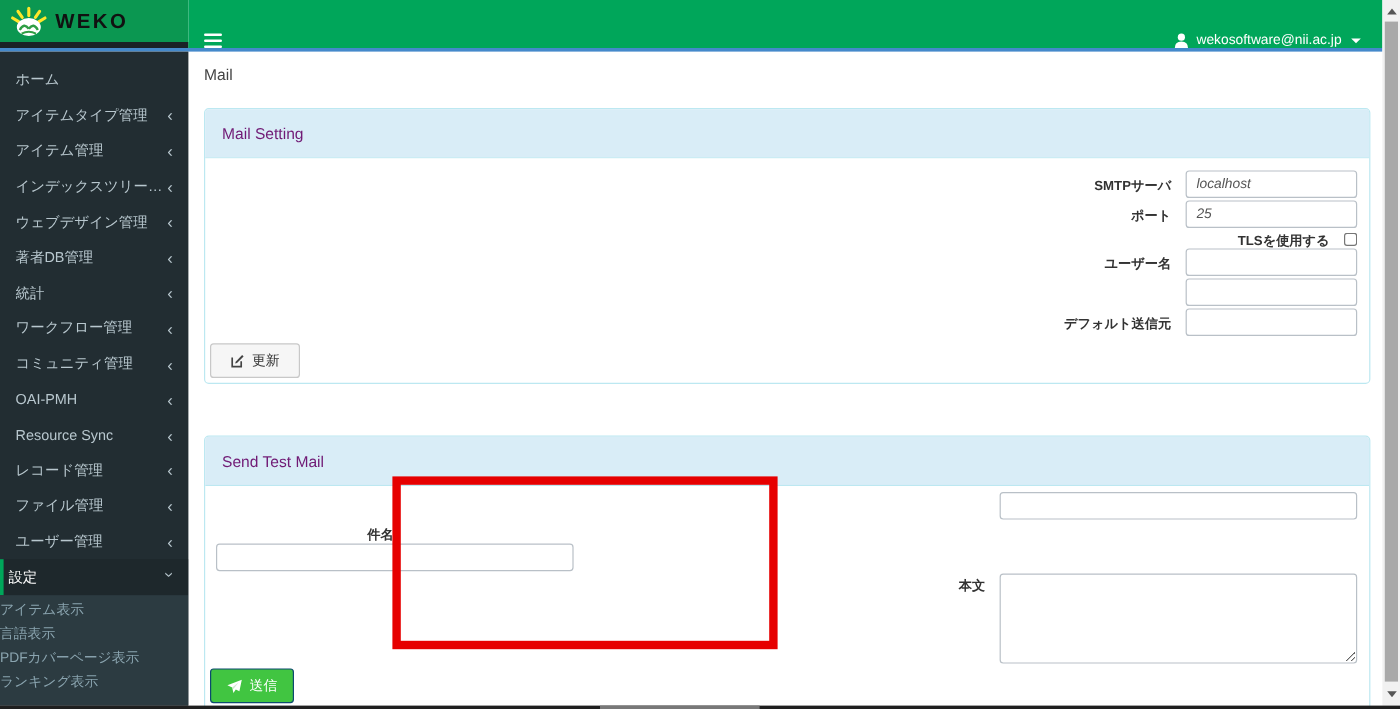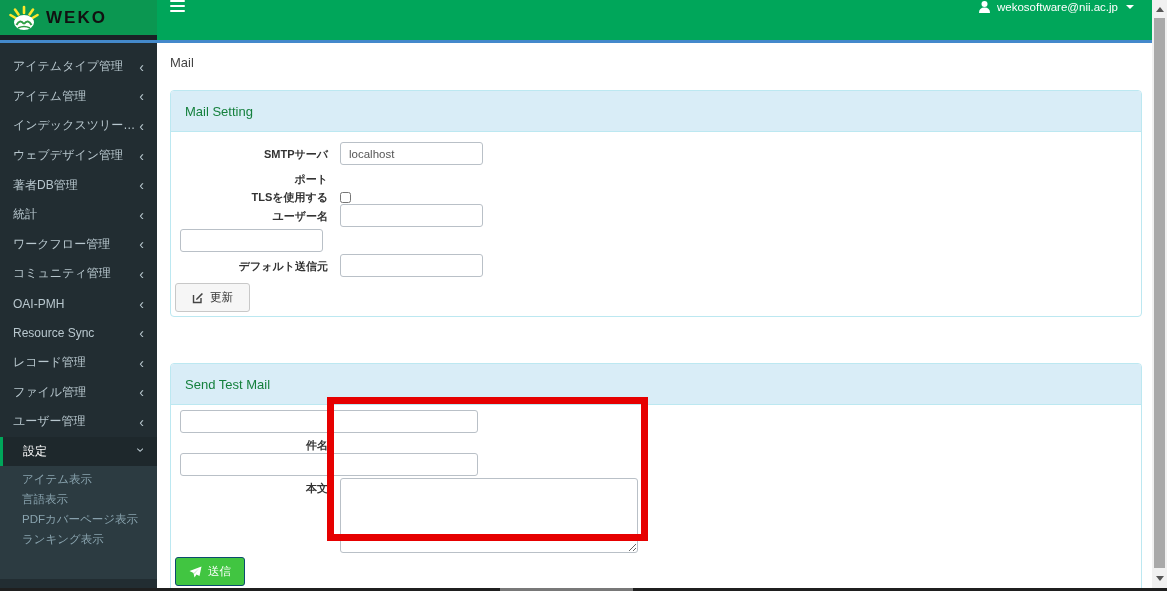--- a/index.html
+++ b/index.html
@@ -10,21 +10,21 @@
   }
   
   .logo {
     position:absolute; left:0; top:0; width:157px; height:40px;
     background:#0b9751; border-bottom:5px solid #1a2226;
     display:flex; align-items:center; padding-left:9px; gap:7px;
   }
   .logo-text { color:#111; font-size:17px; font-weight:bold; letter-spacing:2px; }
   .navbar {
     position:absolute; left:157px; top:0; right:15px; height:40px;
-    background:#00a65a; display:flex; align-items:flex-start;
+    background:#00a65a; display:flex; align-items:flex-end;
   }
   .hamburger { margin-left:13px; width:15px; display:flex; flex-direction:column; gap:3px; cursor:pointer; }
   .hamburger i { display:block; height:2px; background:#fff; border-radius:1px; }
   .user-menu {
     margin-left:auto; margin-right:18px; display:flex; align-items:center; gap:6px;
     color:#fff; font-size:11.5px; cursor:pointer;
   }
   .caret { width:0; height:0; border-left:4px solid transparent; border-right:4px solid transparent; border-top:4px solid #fff; margin-left:2px; }
   .blueline { position:absolute; top:40px; left:0; right:15px; height:3px; background:#4489cb; }
 
@@ -34,55 +34,55 @@
     background:#222d32; overflow:hidden;
   }
   .menu { list-style:none; padding-top:9px; }
   .menu > li {
     height:29.6px; display:flex; align-items:center; padding:0 13px;
     color:#b8c7ce; font-size:12px; cursor:pointer; white-space:nowrap;
   }
   .menu > li .lbl { overflow:hidden; text-overflow:ellipsis; }
   .chev { margin-left:auto; font-size:14px; line-height:1; color:#b8c7ce; padding-left:4px; }
   .chev.down { transform:rotate(-90deg); }
-  .menu > li.active { border-left:3px solid #00a65a; padding-left:20px; background:#1e282c; color:#ffffff; }
+  .menu > li.active { border-left:3px solid #00a65a; padding-left:4px; background:#1e282c; color:#ffffff; }
   .submenu { list-style:none; background:#2c3b41; padding:3px 0 30px 0; }
   .submenu li {
-    height:20px; display:flex; align-items:center; padding-left:22px;
+    height:20px; display:flex; align-items:center; 
     color:#8aa4af; font-size:11.5px; cursor:pointer; white-space:nowrap;
   }
 
   
   .page-title { position:absolute; left:170px; top:55px; font-size:13px; color:#444; }
   .panel {
     position:absolute; left:170px; width:972px; background:#fff;
     border:1px solid #bce8f1; border-radius:4px;
   }
   .panel-heading {
     height:41px; line-height:41px; padding:0 14px; background:#d9edf7;
-    color:#15803d; font-size:13px; border-bottom:1px solid #bce8f1;
+    color:#701a75; font-size:13px; border-bottom:1px solid #bce8f1;
     border-radius:3px 3px 0 0;
   }
   .panel-setting { top:90px; }
   .panel-sendtest { top:363px; }
   .panel-body-setting { padding:10px 10px 4px 4px; }
   .panel-body-send { padding:5px 10px 8px 4px; }
-  .frow { display:flex; margin-bottom:2px; }
+  .frow { display:flex; margin-bottom:2px;justify-content:flex-end; }
   .frow.cbrow { margin-bottom:1px; height:14px; }
   .flabel {
     width:160px; min-width:160px; text-align:right; padding-right:7px; padding-top:5px;
     font-size:11px; font-weight:bold; color:#333;
   }
   .frow.cbrow .flabel { padding-top:1px; }
   .fctrl { margin-left:5px; }
   input.txt {
     height:23px; border:1px solid #b9c0c7; border-radius:3px; background:#fff;
     font-size:11.5px; color:#555; padding:0 8px; font-family:"Liberation Sans", sans-serif;
   }
-  .w-small { width:143px; }
+  .w-small { width:143px;font-style:italic; }
   .w-wide  { width:298px; }
   textarea.txtarea {
     width:298px; height:75px; border:1px solid #b9c0c7; border-radius:3px;
     font-size:11.5px; color:#555; padding:3px 8px; resize:both;
     font-family:"Liberation Sans", sans-serif; margin-top:2px; display:block;
   }
   input[type="checkbox"] { width:11px; height:11px; margin-top:2px; cursor:pointer; }
   .btn-update {
     margin-top:4px; display:inline-flex; align-items:center; gap:6px;
     background:#f6f6f6; border:1px solid #c8c8c8; border-radius:3px;
@@ -145,20 +145,23 @@
       </svg>
       <span>wekosoftware@nii.ac.jp</span>
       <span class="caret"></span>
     </div>
   </div>
   <div class="blueline"></div>
 
   <div class="sidebar">
     <ul class="menu">
       <li>
+          <span class="lbl">ホーム</span>
+        </li>
+      <li>
           <span class="lbl">アイテムタイプ管理</span>
           <span class="chev">‹</span>
         </li>
       <li>
           <span class="lbl">アイテム管理</span>
           <span class="chev">‹</span>
         </li>
       <li>
           <span class="lbl">インデックスツリー管理</span>
           <span class="chev">‹</span>
@@ -228,20 +231,21 @@
 
   <div class="panel panel-setting">
     <div class="panel-heading">Mail Setting</div>
     <div class="panel-body-setting">
       <div class="frow">
         <div class="flabel">SMTPサーバ</div>
         <div class="fctrl"><input class="txt w-small" type="text" value="localhost" style=""></div>
       </div>
       <div class="frow">
         <div class="flabel">ポート</div>
+        <div class="fctrl"><input class="txt w-small" type="text" value="25" style=""></div>
       </div>
       <div class="frow cbrow">
         <div class="flabel">TLSを使用する</div>
         <div class="fctrl"><input type="checkbox" style=""></div>
       </div>
       <div class="frow">
         <div class="flabel">ユーザー名</div>
         <div class="fctrl"><input class="txt w-small" type="text" value="" style=""></div>
       </div>
       <div class="frow">

